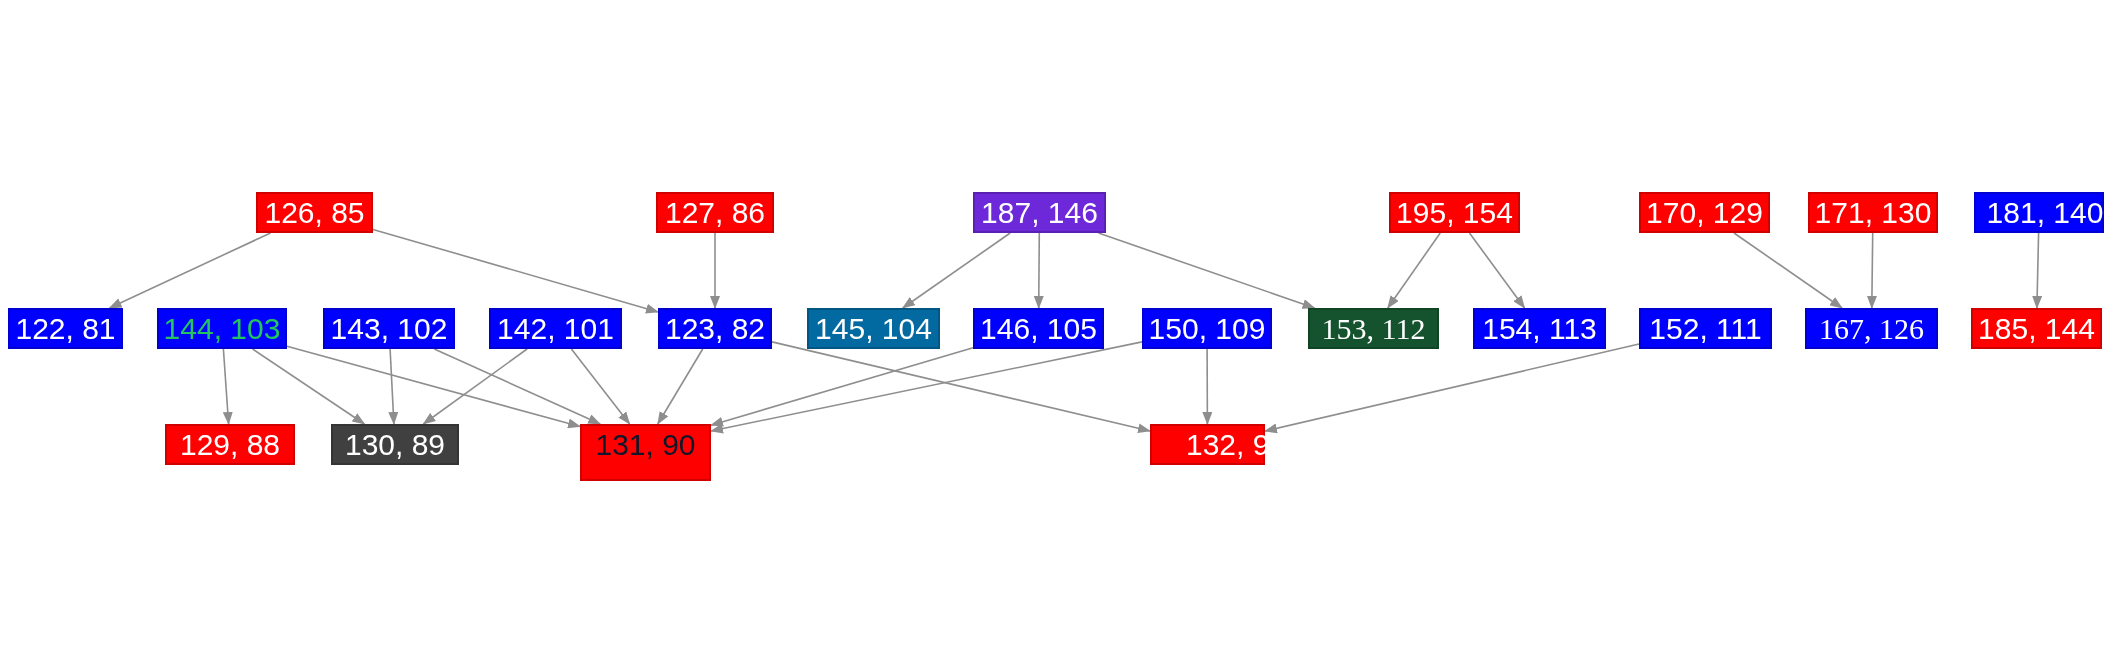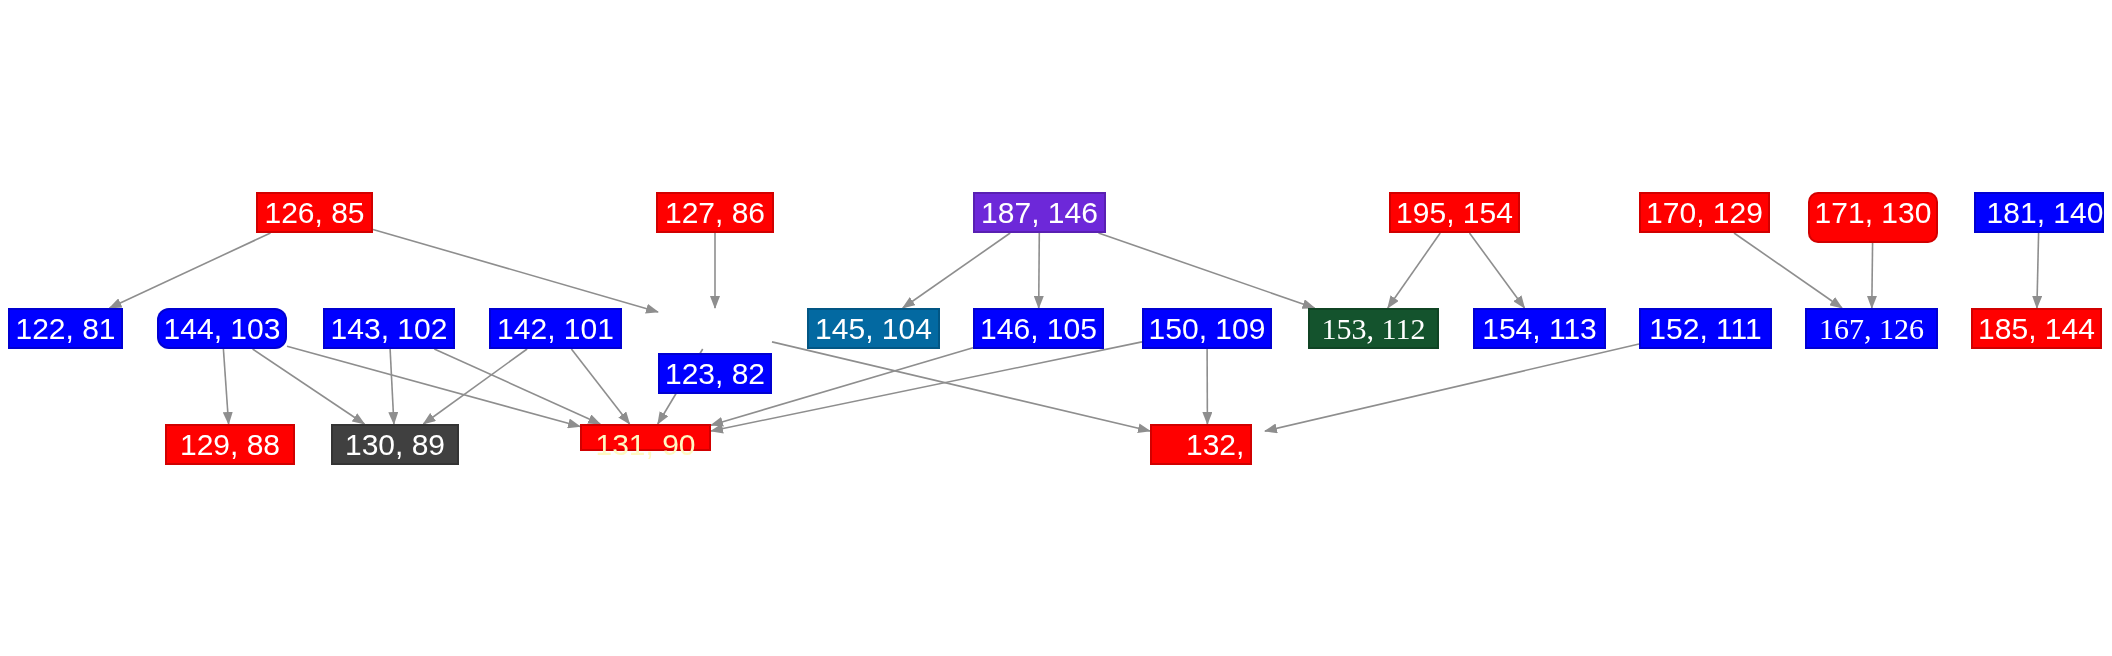--- a/index.html
+++ b/index.html
@@ -67,32 +67,32 @@
       <line x1="1142.0" y1="341.9" x2="711.0" y2="431.0" stroke="#8e8e8e" stroke-width="1.6" marker-end="url(#arrow)"></line>
       <line x1="1207.1" y1="349.0" x2="1207.4" y2="424.0" stroke="#8e8e8e" stroke-width="1.6" marker-end="url(#arrow)"></line>
       <line x1="1639.0" y1="344.0" x2="1265.0" y2="431.1" stroke="#8e8e8e" stroke-width="1.6" marker-end="url(#arrow)"></line>
     </svg>
 
 <div class="node" style="left: 256px; top: 192px; width: 117px; height: 41px; background: rgb(255, 0, 0); color: rgb(255, 255, 255);">126, 85</div>
     <div class="node" style="left: 656px; top: 192px; width: 118px; height: 41px; background: rgb(255, 0, 0); color: rgb(255, 255, 255);">127, 86</div>
     <div class="node" style="left: 973px; top: 192px; width: 133px; height: 41px; background: #6d28d9; color: rgb(255, 255, 255);">187, 146</div>
     <div class="node" style="left: 1389px; top: 192px; width: 131px; height: 41px; background: rgb(255, 0, 0); color: rgb(255, 255, 255);">195, 154</div>
     <div class="node" style="left: 1639px; top: 192px; width: 131px; height: 41px; background: rgb(255, 0, 0); color: rgb(255, 255, 255);">170, 129</div>
-    <div class="node" style="left: 1808px; top: 192px; width: 130px; height: 51px; background: rgb(255, 0, 0); color: rgb(255, 255, 255); border-radius: 10px;">171, 130</div>
+    <div class="node" style="left: 1808px; top: 192px; width: 130px; height: 41px; background: rgb(255, 0, 0); color: rgb(255, 255, 255);">171, 130</div>
     <div class="node" style="left: 1974px; top: 192px; width: 130px; height: 41px; background: rgb(0, 0, 255); color: rgb(255, 255, 255); padding-left: 12px;">181, 140</div>
     <div class="node" style="left: 8px; top: 308px; width: 115px; height: 41px; background: rgb(0, 0, 255); color: rgb(255, 255, 255);">122, 81</div>
-    <div class="node" style="left: 157px; top: 308px; width: 130px; height: 41px; background: rgb(0, 0, 255); color: #ffffff; border-radius: 12px;">144, 103</div>
+    <div class="node" style="left: 157px; top: 308px; width: 130px; height: 41px; background: rgb(0, 0, 255); color: #22c55e;">144, 103</div>
     <div class="node" style="left: 323px; top: 308px; width: 132px; height: 41px; background: rgb(0, 0, 255); color: rgb(255, 255, 255);">143, 102</div>
     <div class="node" style="left: 489px; top: 308px; width: 133px; height: 41px; background: rgb(0, 0, 255); color: rgb(255, 255, 255);">142, 101</div>
-    <div class="node" style="left: 658px; top: 308px; width: 114px; height: 41px; background: rgb(0, 0, 255); color: rgb(255, 255, 255); margin-top: 45px;">123, 82</div>
+    <div class="node" style="left: 658px; top: 308px; width: 114px; height: 41px; background: rgb(0, 0, 255); color: rgb(255, 255, 255);">123, 82</div>
     <div class="node" style="left: 807px; top: 308px; width: 133px; height: 41px; background: #0369a1; color: rgb(255, 255, 255);">145, 104</div>
     <div class="node" style="left: 973px; top: 308px; width: 131px; height: 41px; background: rgb(0, 0, 255); color: rgb(255, 255, 255);">146, 105</div>
     <div class="node" style="left: 1142px; top: 308px; width: 130px; height: 41px; background: rgb(0, 0, 255); color: rgb(255, 255, 255);">150, 109</div>
     <div class="node" style="left: 1308px; top: 308px; width: 131px; height: 41px; background: #14532d; color: rgb(255, 255, 255); font-family: Liberation Serif, serif;">153, 112</div>
     <div class="node" style="left: 1473px; top: 308px; width: 133px; height: 41px; background: rgb(0, 0, 255); color: rgb(255, 255, 255);">154, 113</div>
     <div class="node" style="left: 1639px; top: 308px; width: 133px; height: 41px; background: rgb(0, 0, 255); color: rgb(255, 255, 255);">152, 111</div>
     <div class="node" style="left: 1805px; top: 308px; width: 133px; height: 41px; background: rgb(0, 0, 255); color: rgb(255, 255, 255); font-family: Liberation Serif, serif;">167, 126</div>
     <div class="node" style="left: 1971px; top: 308px; width: 131px; height: 41px; background: rgb(255, 0, 0); color: rgb(255, 255, 255);">185, 144</div>
     <div class="node" style="left: 165px; top: 424px; width: 130px; height: 41px; background: rgb(255, 0, 0); color: rgb(255, 255, 255);">129, 88</div>
     <div class="node" style="left: 331px; top: 424px; width: 128px; height: 41px; background: #404040; color: rgb(255, 255, 255);">130, 89</div>
-    <div class="node" style="left: 580px; top: 424px; width: 131px; height: 27px; background: rgb(255, 0, 0); color: #fef9c3;">131, 90</div>
-    <div class="node" style="left: 1150px; top: 424px; width: 102px; height: 41px; background: rgb(255, 0, 0); color: rgb(255, 255, 255); padding-left: 36px;">132, 91</div>
+    <div class="node" style="left: 580px; top: 424px; width: 131px; height: 57px; background: rgb(255, 0, 0); color: #0f172a;">131, 90</div>
+    <div class="node" style="left: 1150px; top: 424px; width: 115px; height: 41px; background: rgb(255, 0, 0); color: rgb(255, 255, 255); padding-left: 36px;">132, 91</div>
   </div>
 
 </body></html>

